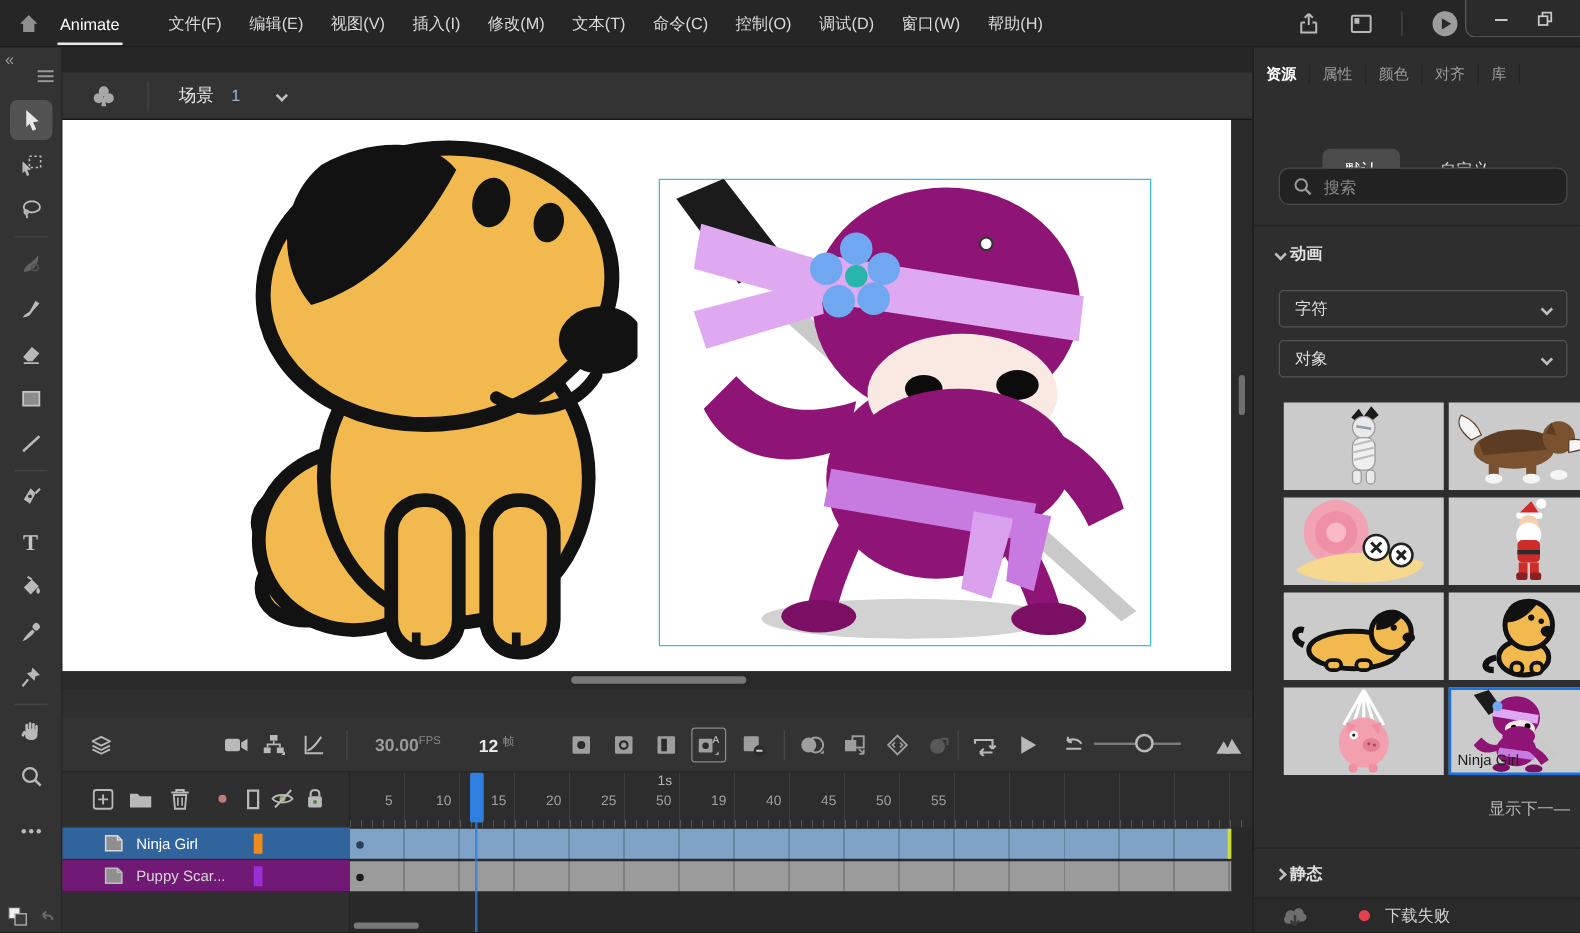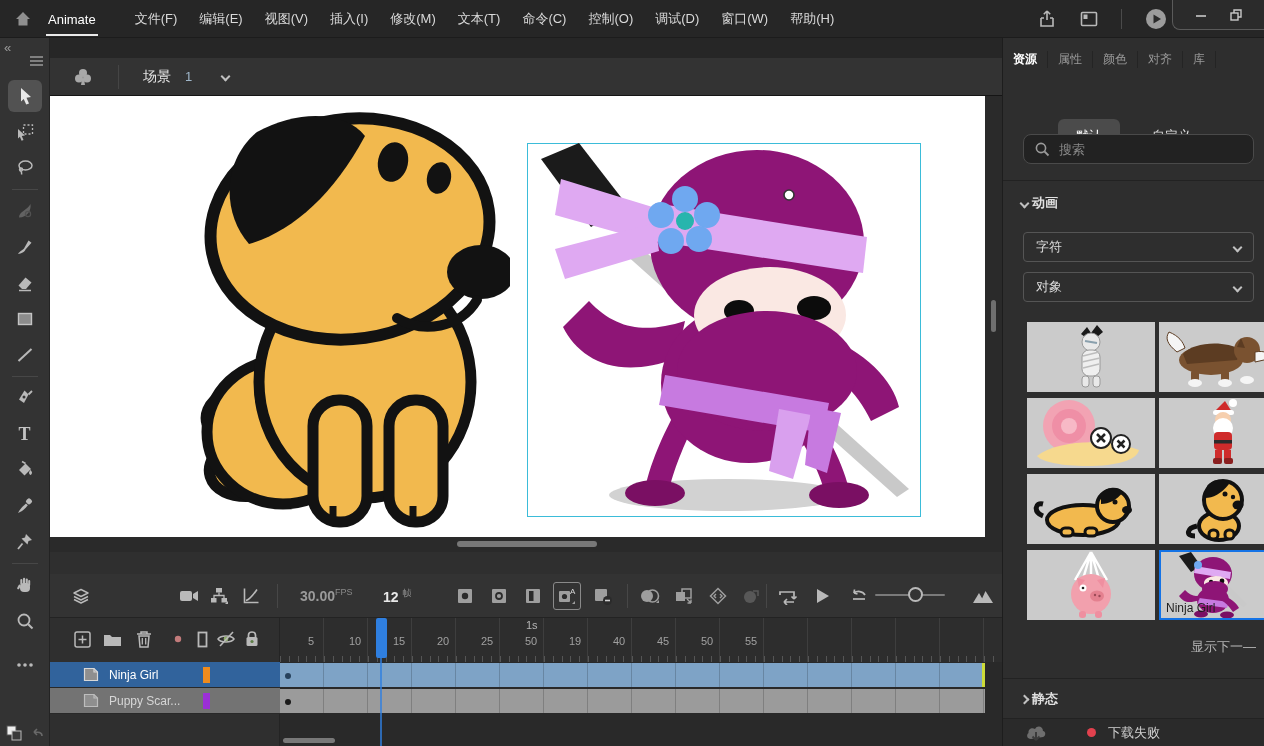--- a/index.html
+++ b/index.html
@@ -63,21 +63,21 @@
   .tl-toolbar { position:absolute; left:0; top:22px; width:100%; height:44px; background:#333333; border-bottom:1px solid #232323; }
   .ti { position:absolute; top:11px; width:22px; height:22px; display:flex; align-items:center; justify-content:center; }
   .ti.boxed { border:1px solid #8a8a8a; border-radius:3px; width:28px; height:28px; top:8px; }
   .ti.dim { opacity:.35; }
   .tl-vdiv { position:absolute; top:10px; width:1px; height:24px; background:#474747; }
   .fps { position:absolute; left:250px; top:13px; color:#9a9a9a; font-weight:bold; font-size:14px; }
   .fps sup, .curframe sup { font-size:9px; color:#8a8a8a; font-weight:normal; }
   .curframe { position:absolute; left:333px; top:13px; color:#e8e8e8; font-weight:bold; font-size:14px; }
   .tl-left { position:absolute; left:0; top:66px; width:230px; height:128px; background:#2f2f2f; border-right:1px solid #242424; }
   .lc { position:absolute; top:11px; width:20px; height:20px; display:flex; align-items:center; justify-content:center; }
-  .layer-row { position:absolute; left:0; width:230px; height:26px; display:flex; align-items:center; background:#737373; border-bottom:1px solid #292929; }
+  .layer-row { position:absolute; left:0; width:230px; height:26px; display:flex; align-items:center; background:#701a75; border-bottom:1px solid #292929; }
   .layer-row.selected { background:#31639c; }
   .layer-row .pg { margin-left:33px; }
   .layer-name { margin-left:10px; color:#d6d6d6; font-size:12px; width:86px; white-space:nowrap; overflow:hidden; }
   .layer-row.selected .layer-name { color:#ffffff; }
   .chip { width:7px; height:16px; margin-left:8px; }
   .tl-ruler { position:absolute; left:230px; top:66px; width:722px; height:128px; background:#292929; overflow:hidden; }
   .ruler-head { position:absolute; left:0; top:0; width:722px; height:44px; background:#2d2d2d;
     background-image:repeating-linear-gradient(90deg, transparent 0 43px, #3e3e3e 43px 44px); }
   .ruler-num { position:absolute; top:17px; width:18px; text-align:center; color:#a0a0a0; font-size:11px; }
   .sec-mark { position:absolute; left:246px; top:1px; color:#b5b5b5; font-size:11px; }

